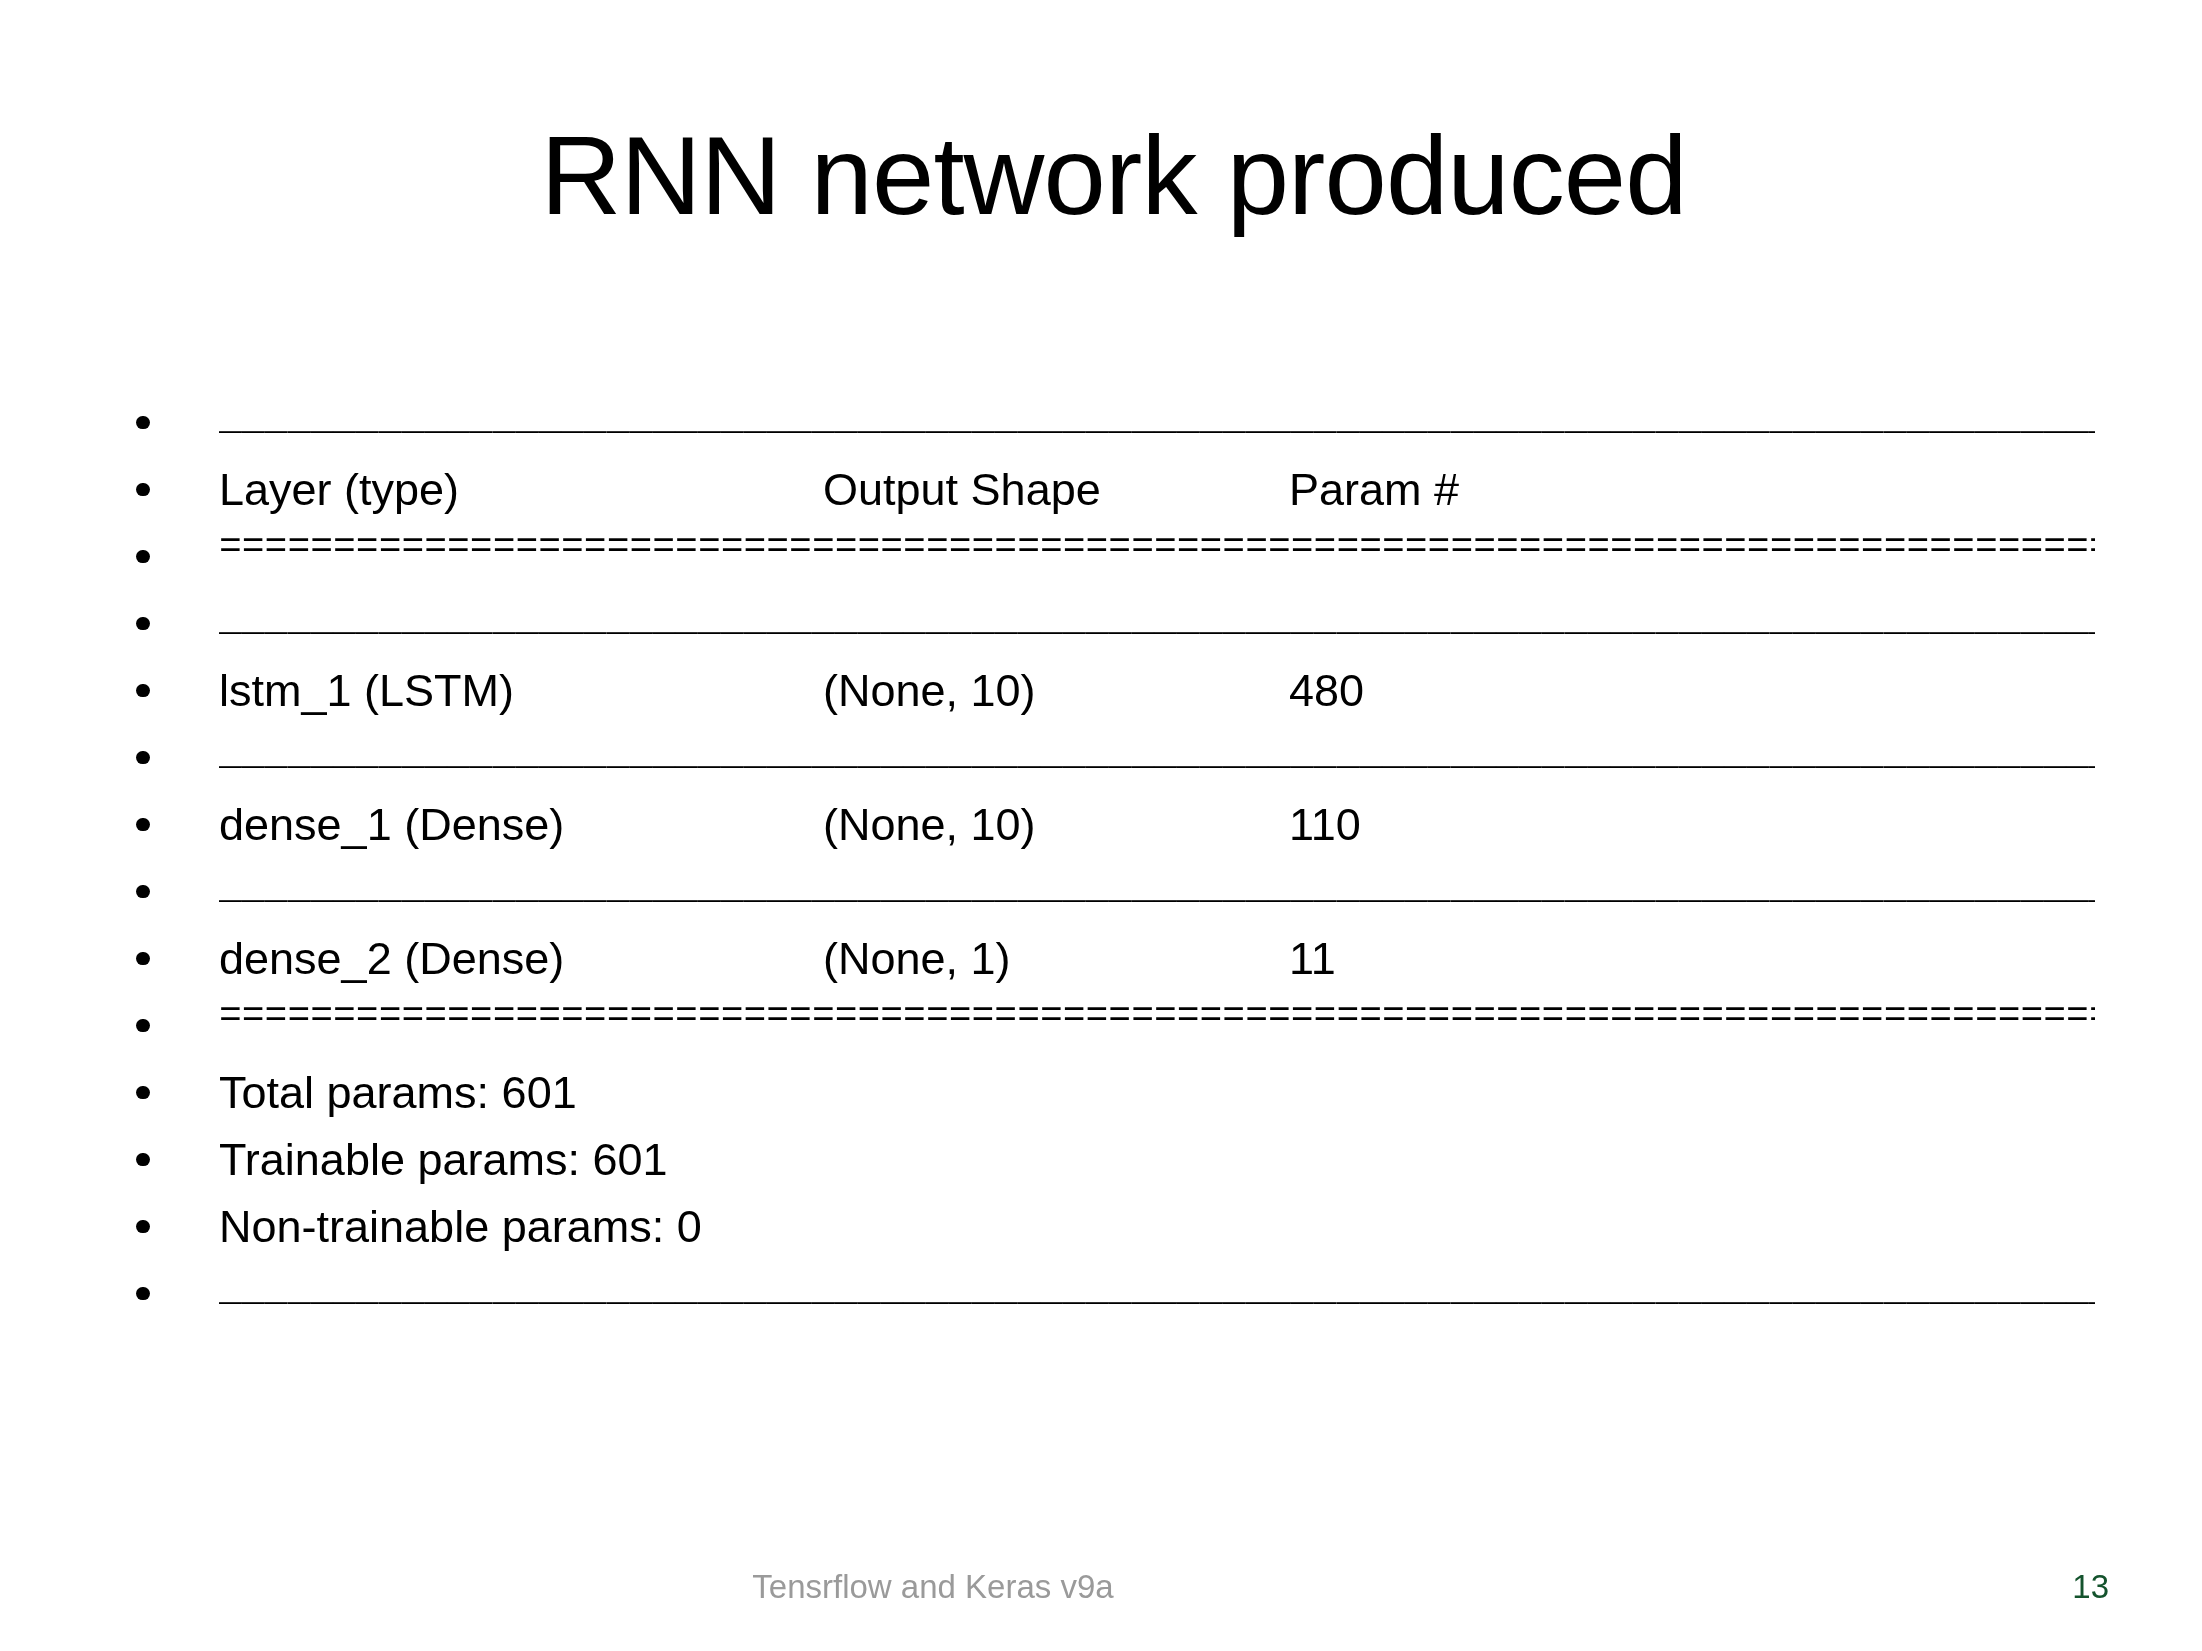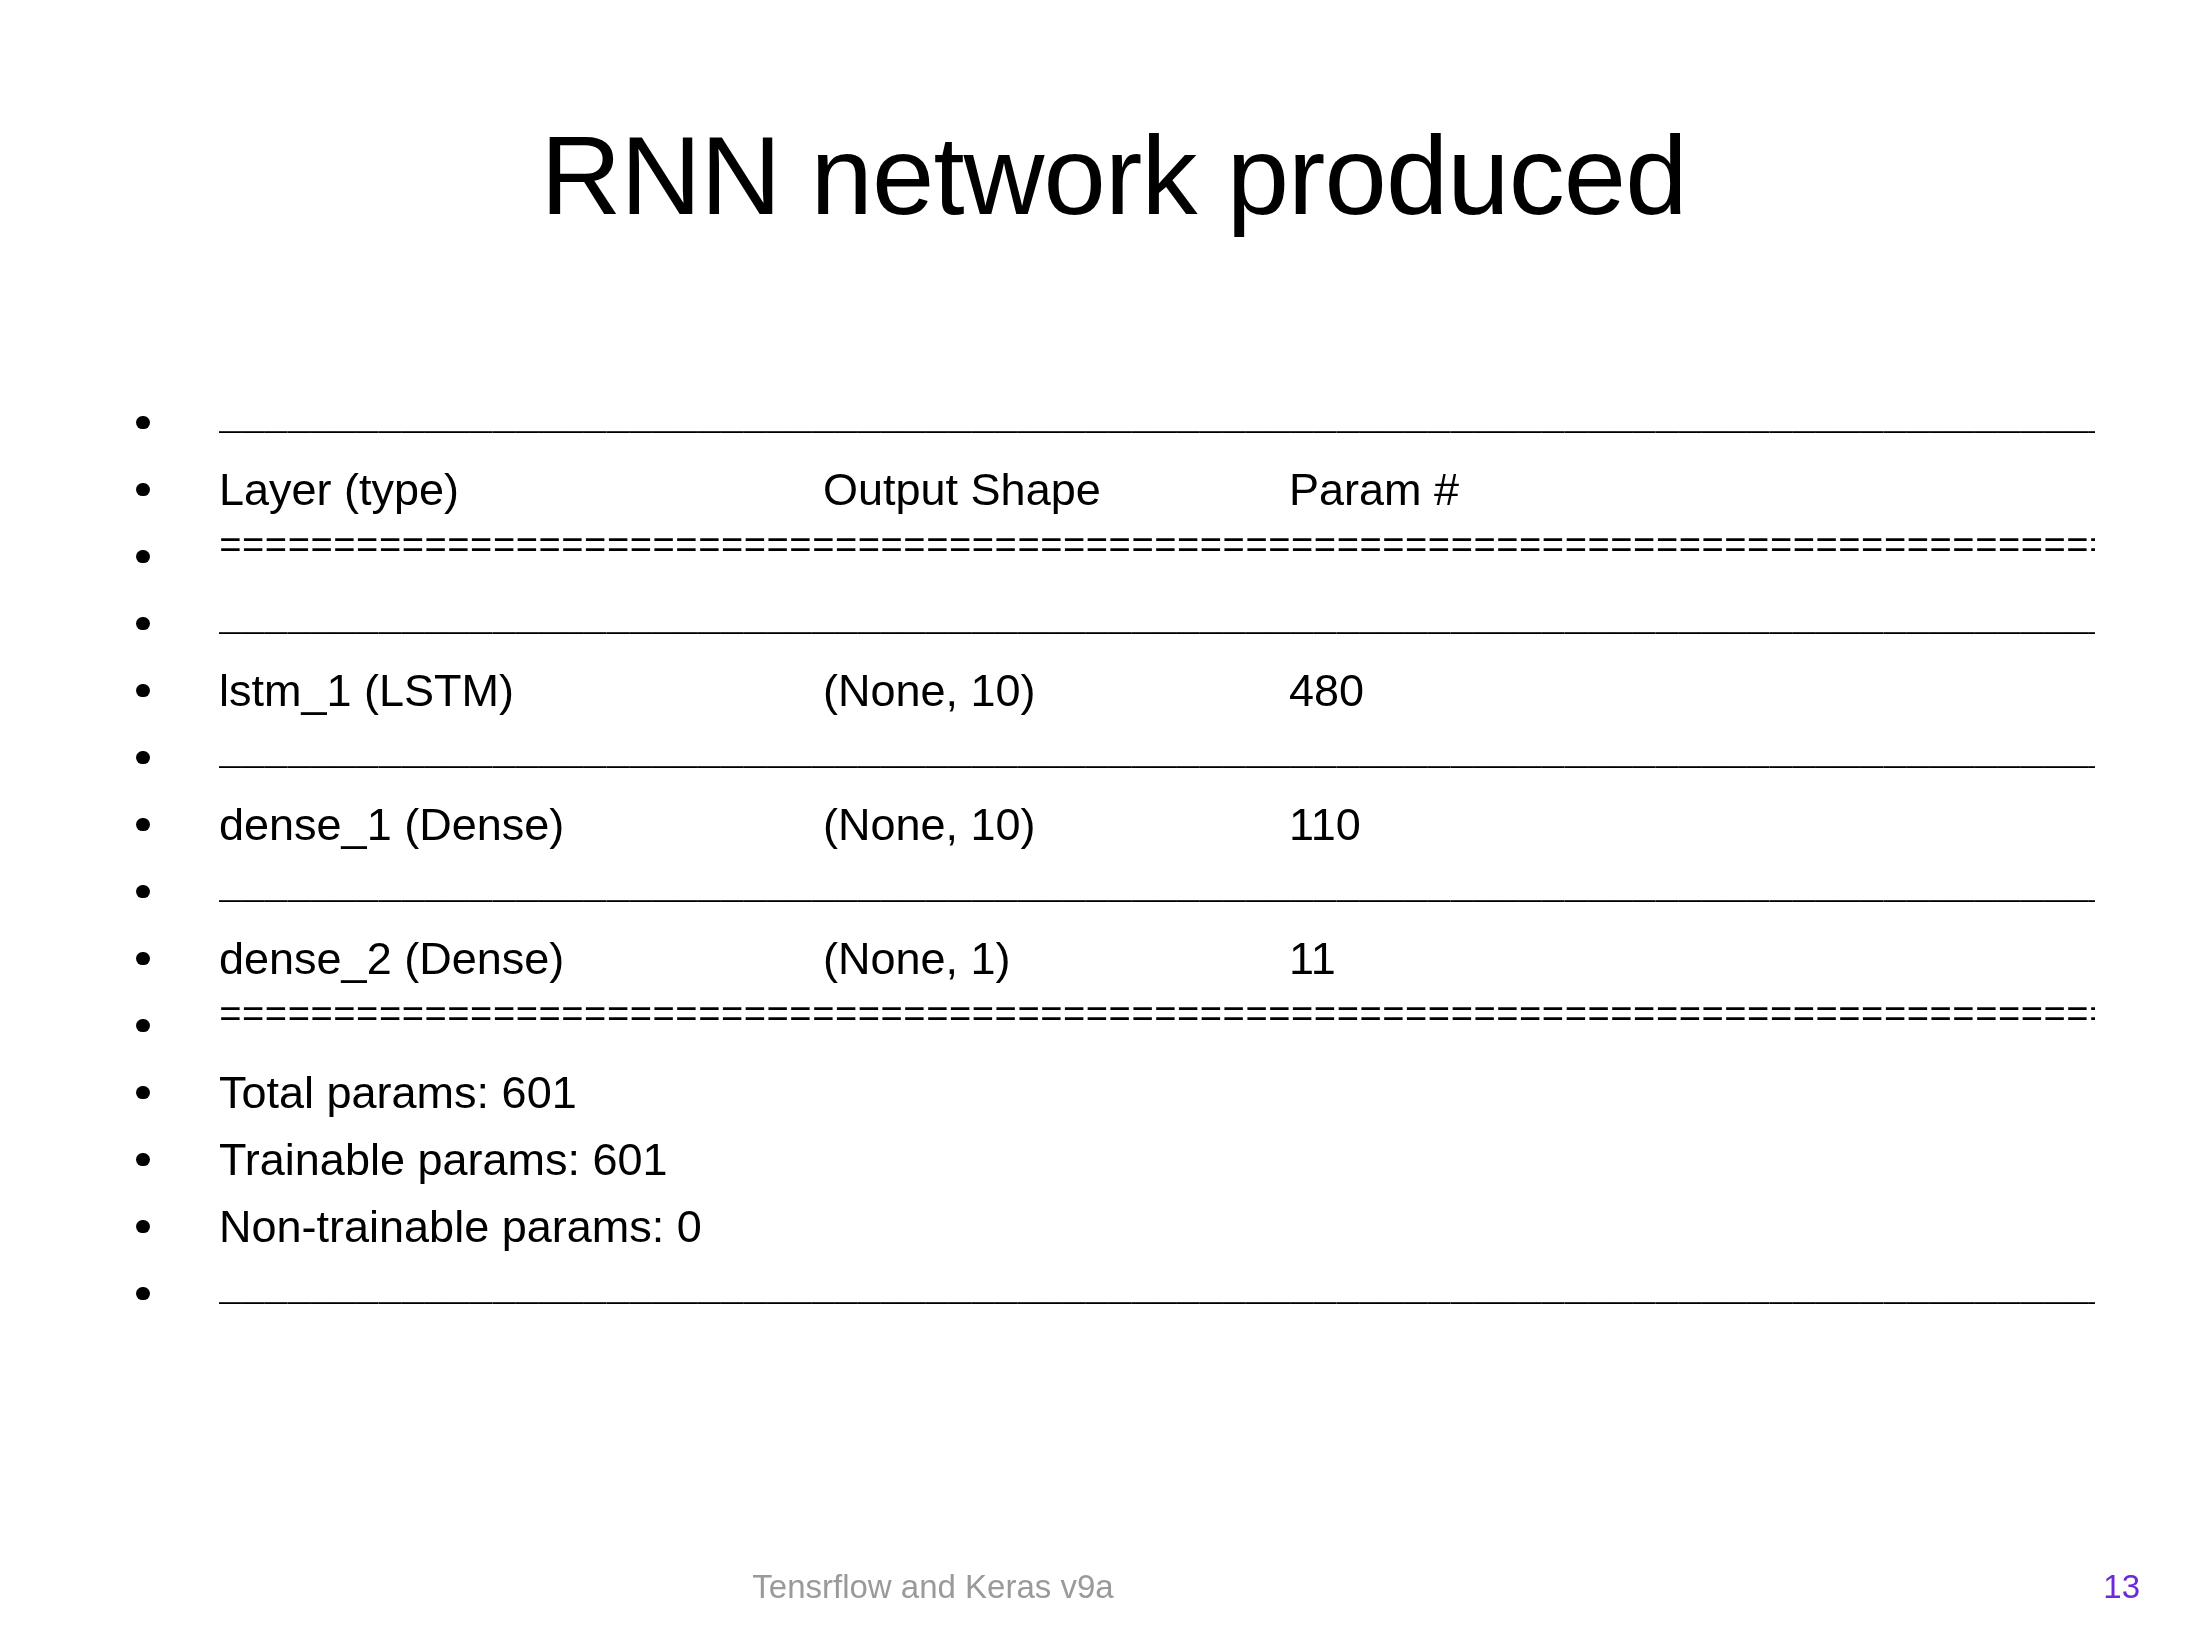--- a/index.html
+++ b/index.html
@@ -104,24 +104,24 @@
     left: 0;
     top: 1568px;
     width: 1866px;
     text-align: center;
     font-size: 33px;
     color: #9a9a9a;
     white-space: nowrap;
   }
   .footer-page {
     position: absolute;
-    right: 63px;
+    right: 94px;
     top: 1568px;
     font-size: 33px;
-    color: #6d28d9;
+    color: #14532d;
     text-align: right;
     white-space: nowrap;
   }
 </style>
 </head>
 <body>
 
 <div class="slide-title">RNN network produced</div>
 
 <div class="body-list">

